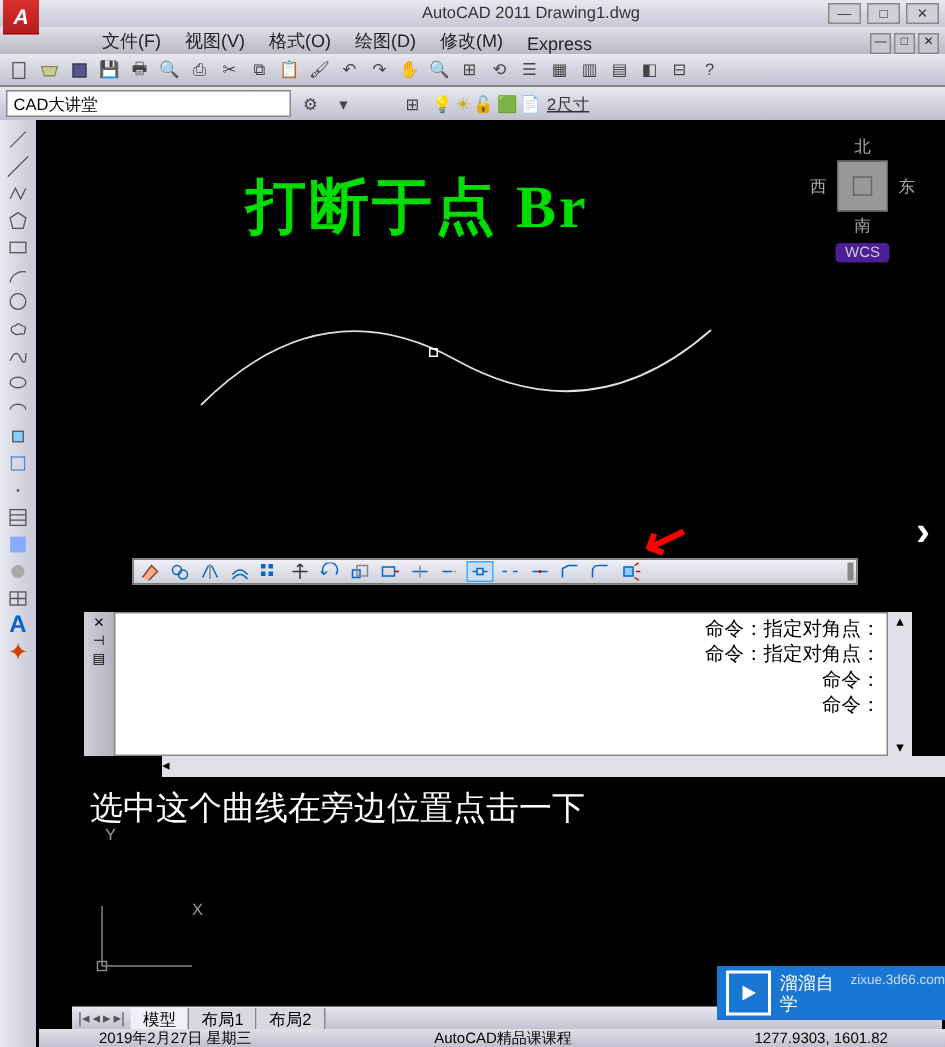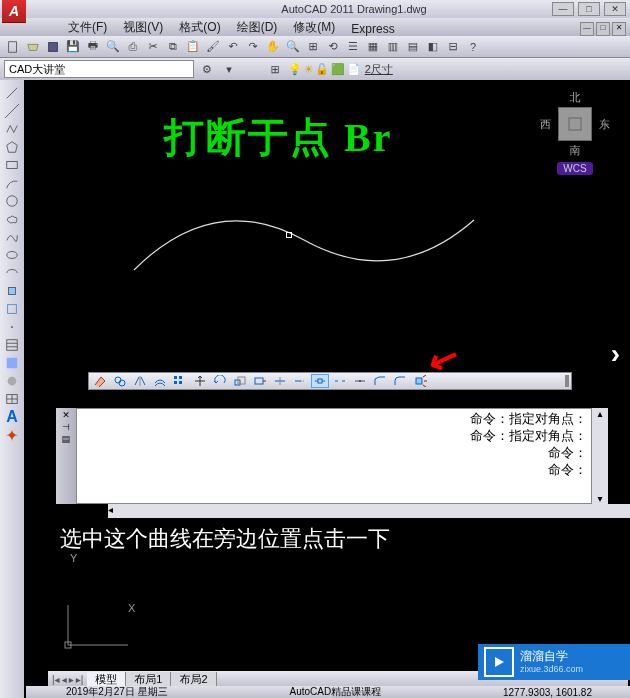--- a/index.html
+++ b/index.html
@@ -370,21 +370,21 @@
       z-index: 30;
     }
     .wm-icon {
       width: 30px; height: 30px;
       border: 2px solid #fff;
       margin: 0 6px;
       display: flex;
       align-items: center;
       justify-content: center;
     }
-    .wm-text { display: flex; flex-direction: column; line-height: 1.2; }
+    .wm-text { display: flex; flex-direction: row; line-height: 1.2; }
     .wm-text .small { font-size: 9px; color: #cde; }
   </style>
 </head>
 <body>
 
 <div class="titlebar">
   <div class="titlebar-left">
     <div class="app-icon">A</div>
   </div>
   <div class="titlebar-title">AutoCAD 2011    Drawing1.dwg</div>

